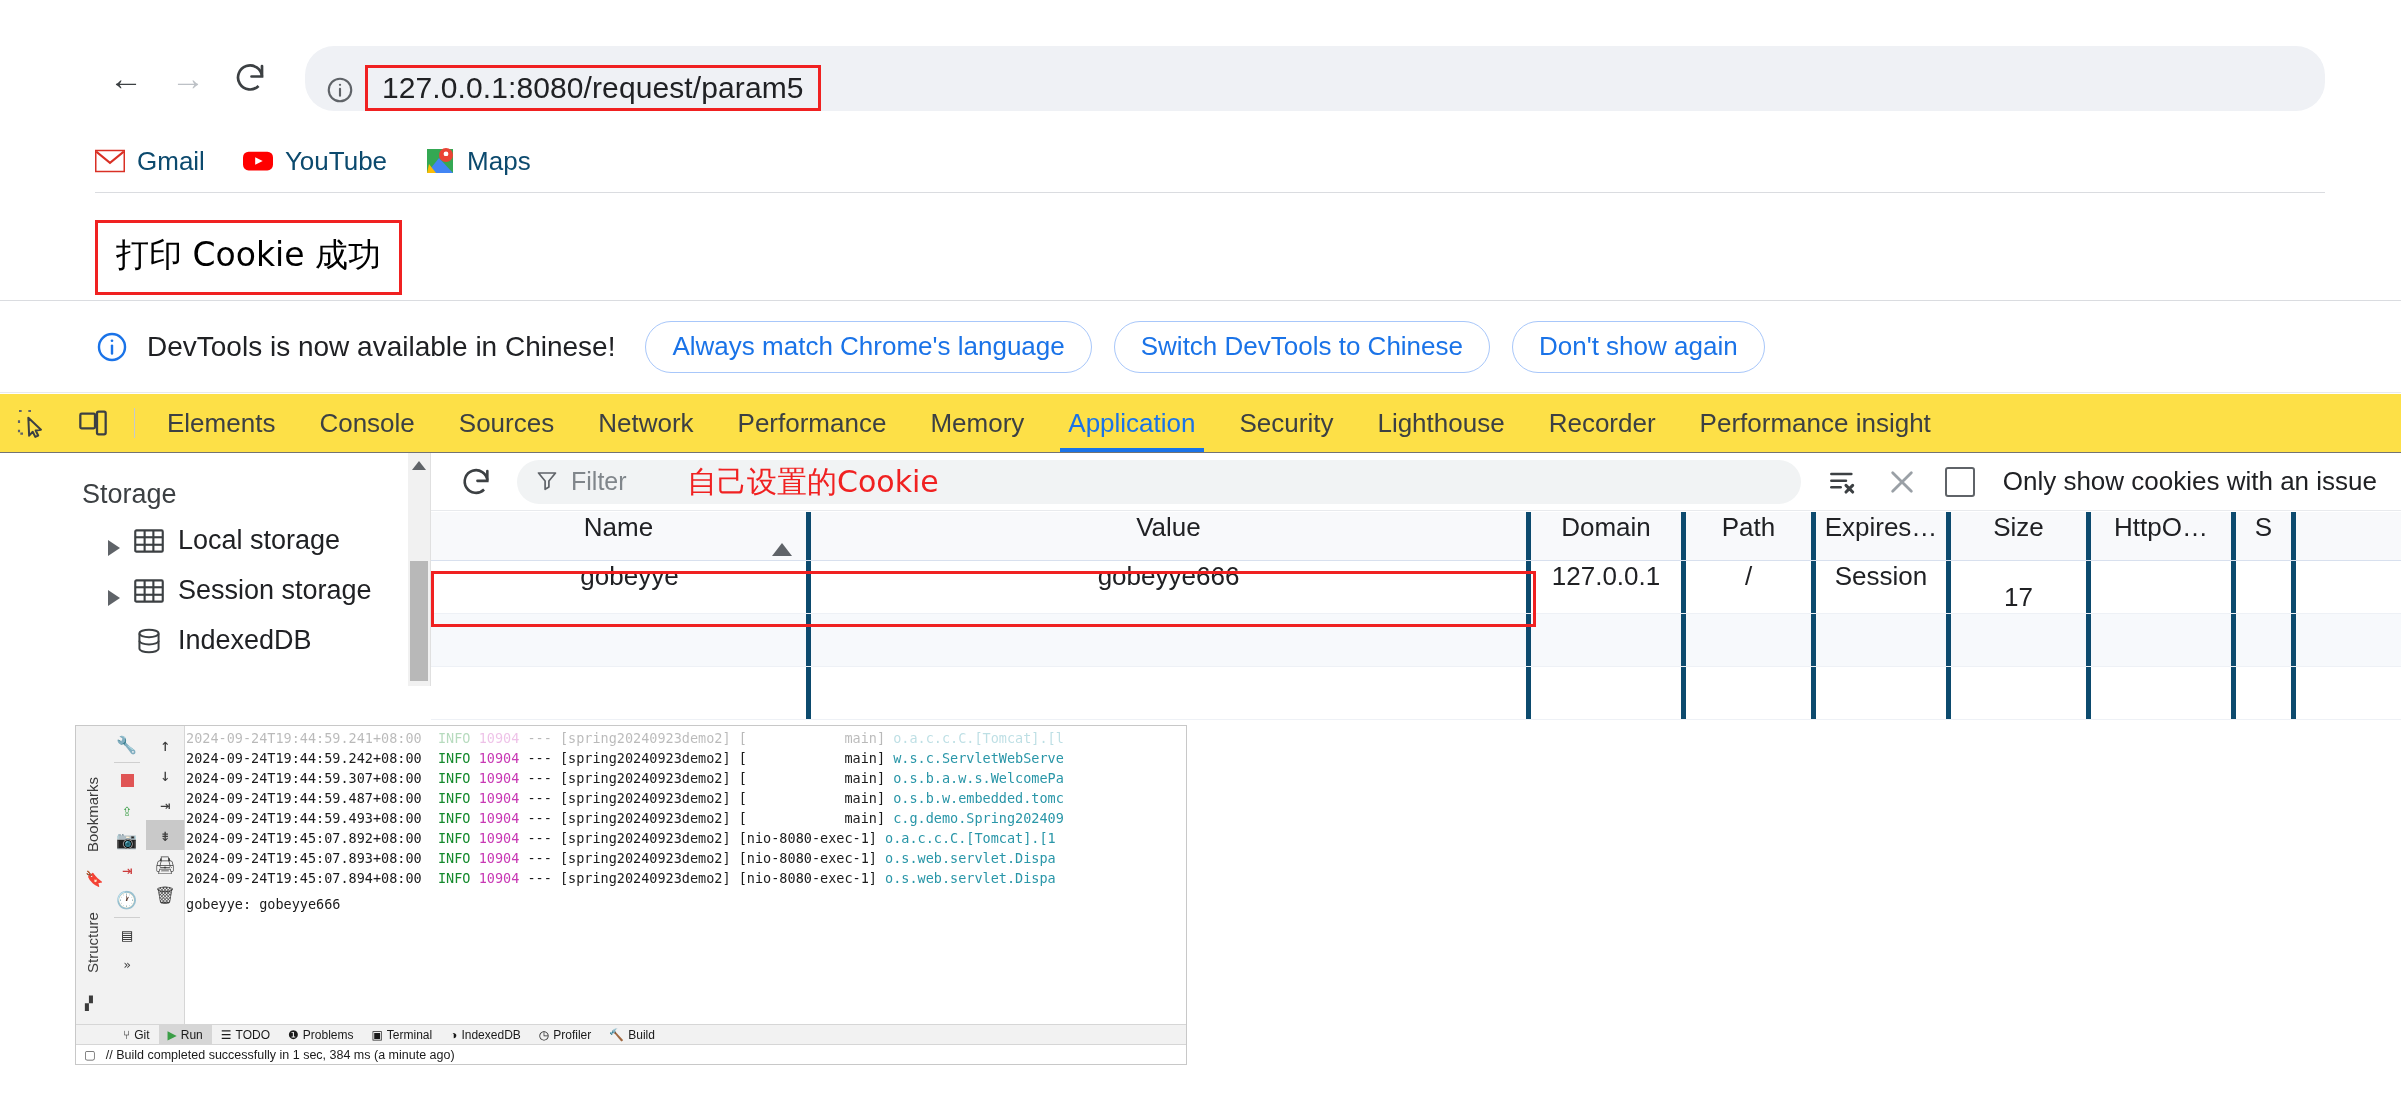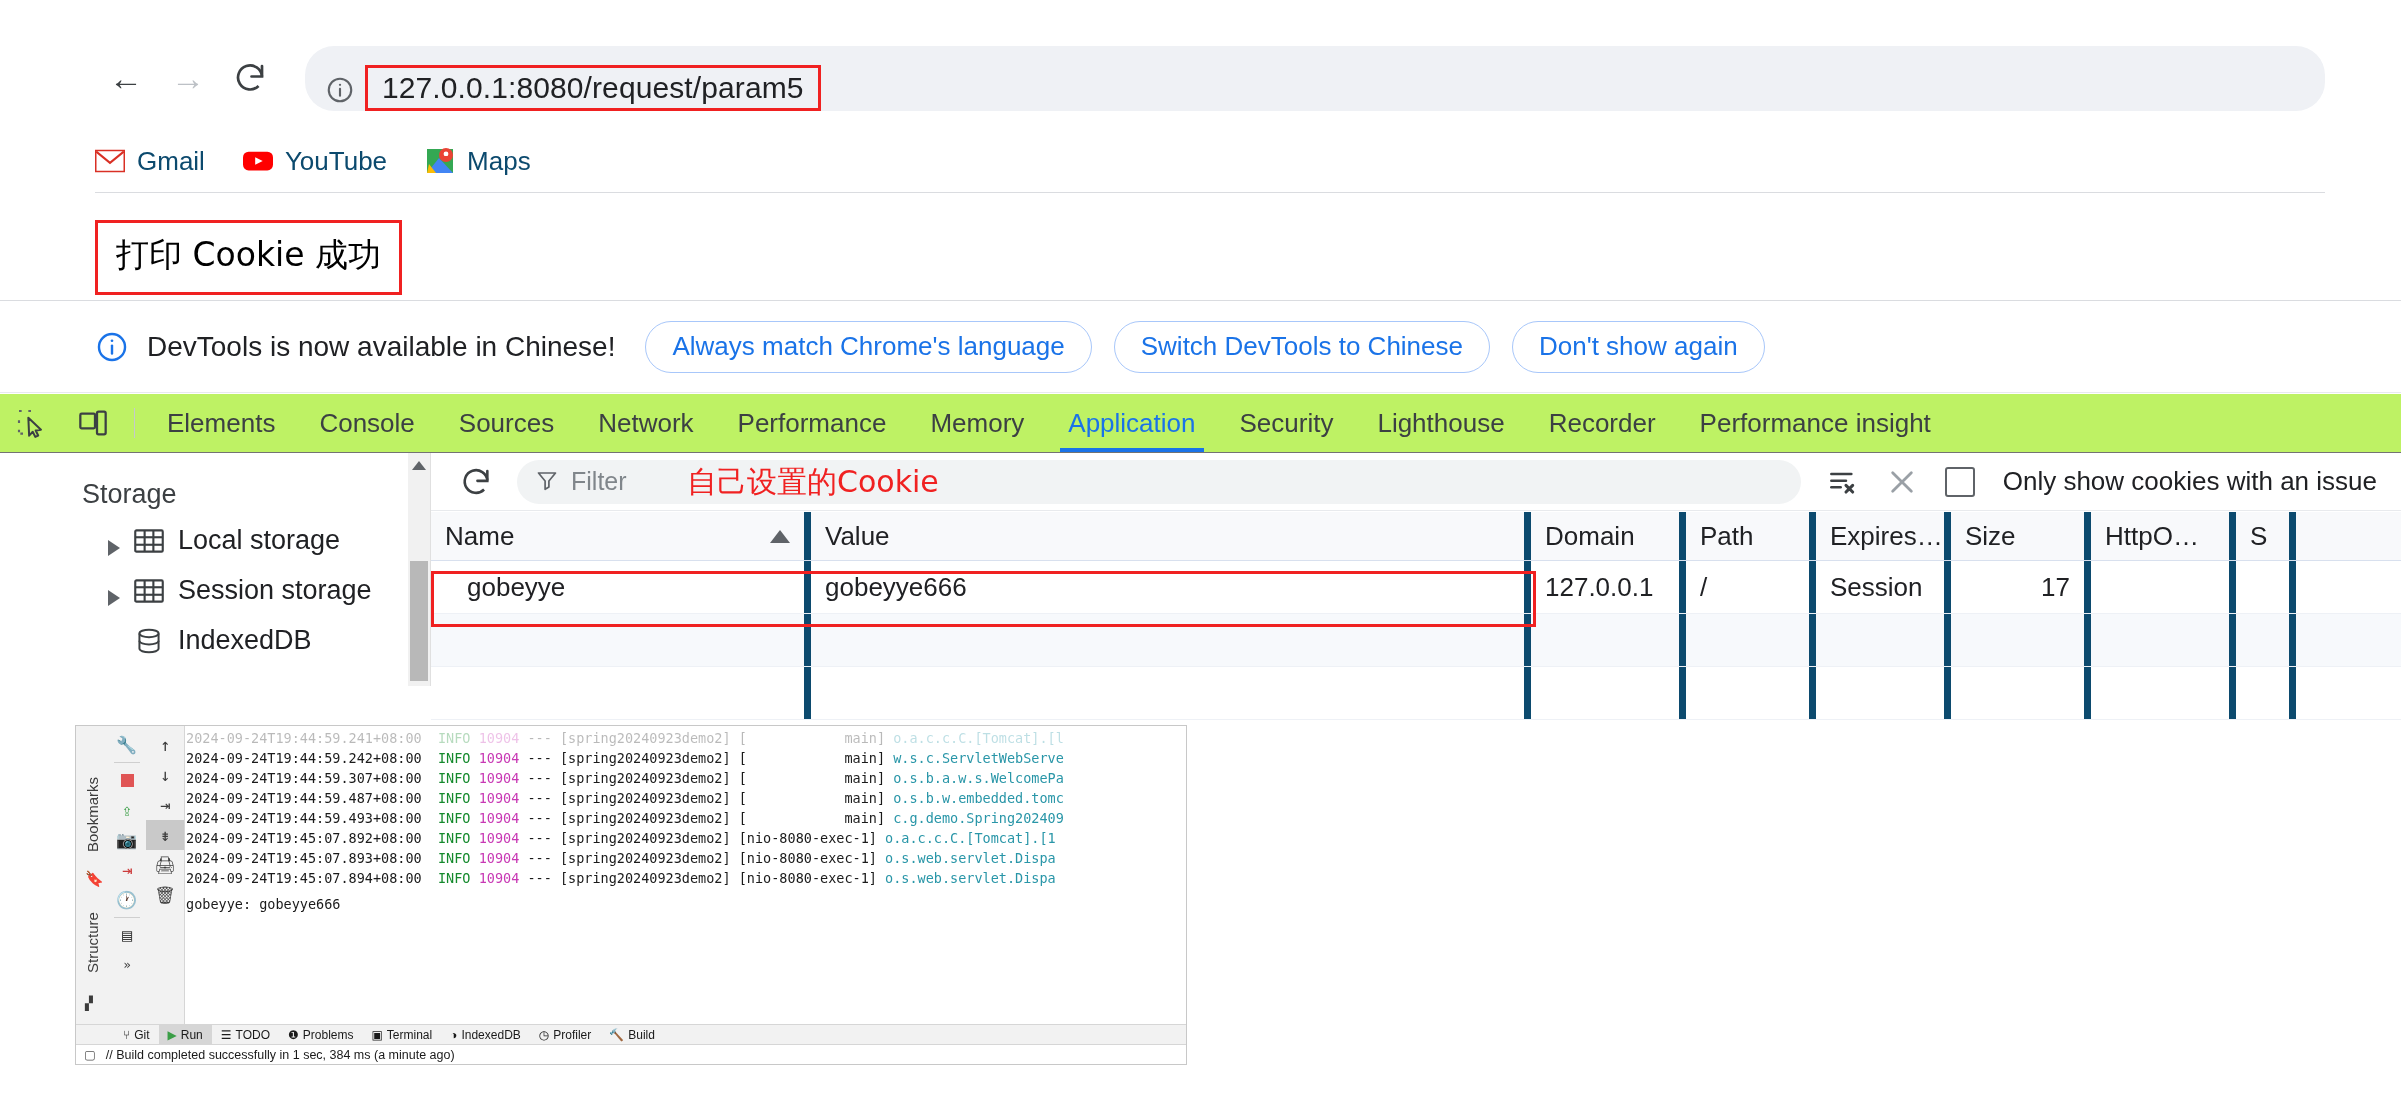--- a/index.html
+++ b/index.html
@@ -51,21 +51,21 @@
   #dt-banner{position:absolute;left:0;top:0;width:2401px;height:92px;background:#fff;
              display:flex;align-items:center;padding-left:95px;box-sizing:border-box;
              border-bottom:1px solid #e8eaed;}
   #dt-banner .info-ic{width:34px;height:34px;flex:0 0 auto;margin-right:18px;}
   #dt-banner .msg{font-size:28px;color:#202124;margin-right:30px;white-space:nowrap;}
   .pill{border:1px solid #a8c7fa;border-radius:26px;height:50px;display:flex;align-items:center;
         padding:0 26px;margin-right:22px;color:#1a73e8;font-size:26px;white-space:nowrap;
         background:#fff;cursor:default;}
 
   
-  #dt-tabs{position:absolute;left:0;top:93px;width:2401px;height:58px;background:#bef264;
+  #dt-tabs{position:absolute;left:0;top:93px;width:2401px;height:58px;background:#fde047;
            display:flex;align-items:stretch;border-bottom:2px solid #737373;}
   .dt-tool{width:62px;display:flex;align-items:center;justify-content:center;}
   .dt-sep{width:1px;background:#c6c9cc;margin:14px 10px;}
   .dt-tab{display:flex;align-items:center;padding:0 22px;font-size:26px;color:#3c4043;
           white-space:nowrap;position:relative;}
   .dt-tab.active{color:#1a73e8;}
   .dt-tab.active::after{content:"";position:absolute;left:14px;right:14px;bottom:0;height:4px;background:#1a73e8;}
 
   
   #dt-main{position:absolute;left:0;top:152px;width:2401px;height:233px;display:flex;}
@@ -96,22 +96,22 @@
                 font-family:"DejaVu Sans","Liberation Sans",sans-serif;}
   .tb-btn{width:54px;height:54px;display:flex;align-items:center;justify-content:center;margin-right:6px;}
   #issue-check{display:flex;align-items:center;gap:28px;margin-left:10px;margin-right:24px;white-space:nowrap;}
   #issue-check .box{width:26px;height:26px;border:2px solid #5f6368;border-radius:3px;}
   #issue-check .lbl{font-size:26px;color:#202124;}
 
   
   #cookie-table{position:absolute;left:0;top:59px;right:0;bottom:0;}
   .ct-row{display:flex;height:48px;align-items:stretch;}
   .ct-head{background:#f8f9fb;border-bottom:1px solid #d8e0ee;}
-  .ct-cell{border-right:7px solid #0c4a6e;display:flex;align-items:center;padding:0 14px;
-           font-size:26px;color:#202124;box-sizing:border-box;overflow:hidden;white-space:nowrap;}
+  .ct-cell{border-right:5px solid #0c4a6e;display:flex;align-items:center;padding:0 14px;
+           font-size:26px;color:#202124;box-sizing:border-box;overflow:hidden;white-space:nowrap;flex-direction:column;}
   .ct-head .ct-cell{color:#202124;}
   .ct-cell.num{justify-content:flex-end;}
   .ct-body .ct-row{height:52px;border-bottom:1px solid #eef1f6;}
   .ct-body .ct-row.alt{background:#f7f9fc;}
   .sort-arrow{margin-left:auto;width:0;height:0;border-left:10px solid transparent;
               border-right:10px solid transparent;border-bottom:13px solid #5f6368;}
   #row-annot{position:absolute;left:0;top:59px;width:1105px;height:56px;border:3px solid #f02121;
              box-sizing:border-box;pointer-events:none;}
 
   

